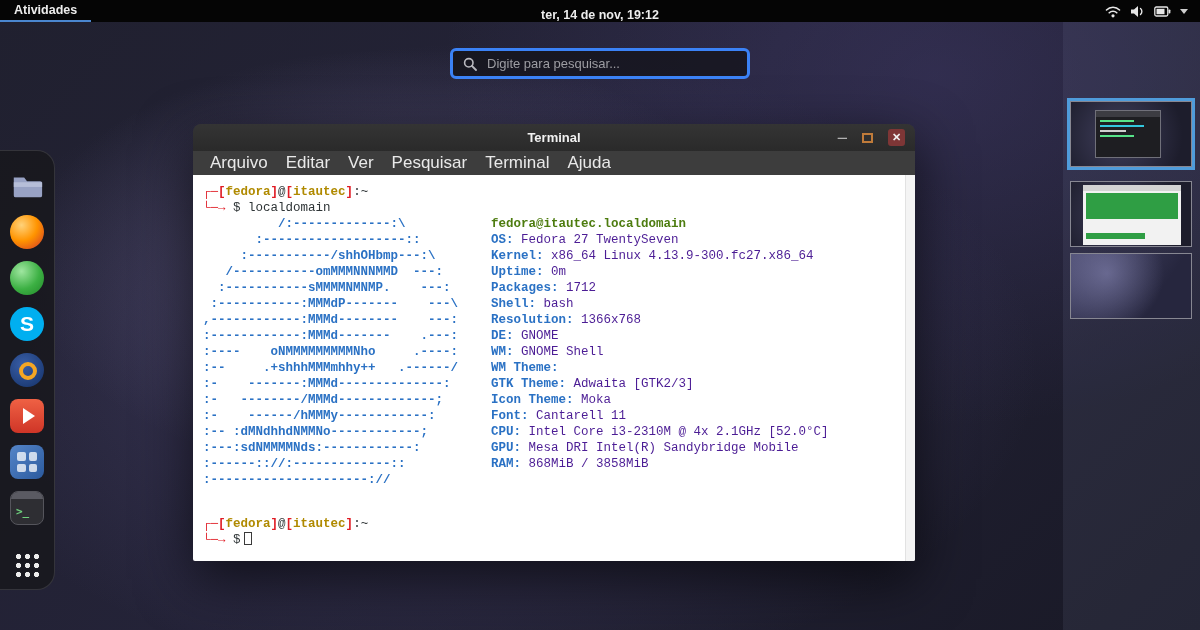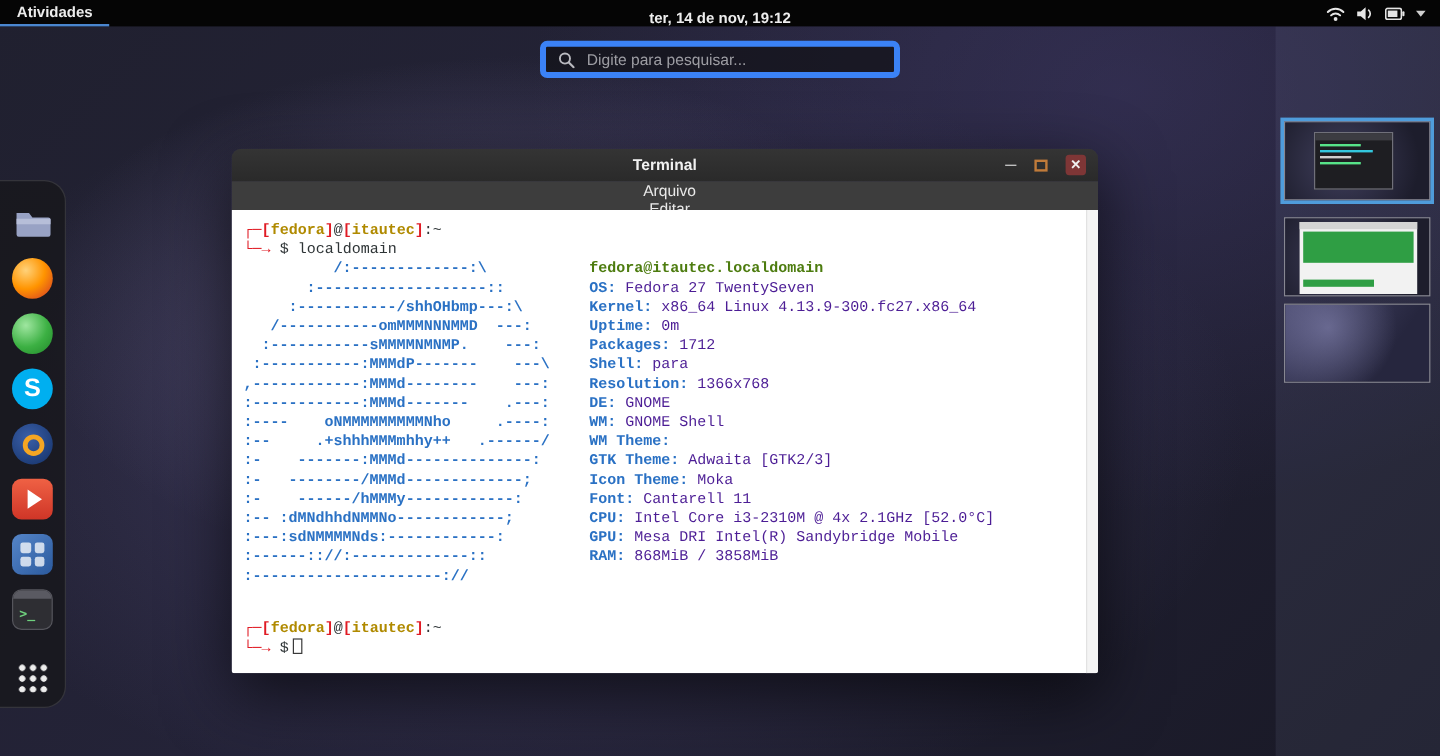--- a/index.html
+++ b/index.html
@@ -27,22 +27,22 @@
   }
   .activities { height:100%; display:flex; align-items:center; padding:0 14px;
     border-bottom:2px solid #4a86cf; cursor:pointer; }
   .clock { position:absolute; left:50%; transform:translateX(-50%); cursor:pointer; font-weight:700; }
   .status { position:absolute; right:6px; top:0; height:100%; display:flex; align-items:center; gap:9px; cursor:pointer; padding:0 6px; }
   .status svg { display:block; }
   .caret-down { width:0; height:0; border-left:4px solid transparent; border-right:4px solid transparent; border-top:5px solid #cfcfcf; }
 
   
   .search-box {
-    position:absolute; top:34px; left:450px; width:300px; height:31px; z-index:15;
-    background:rgba(18,18,24,0.72); border:5px solid #3b82f6; border-radius:6px;
+    position:absolute; top:48px; left:450px; width:300px; height:31px; z-index:15;
+    background:rgba(18,18,24,0.72); border:3px solid #3b82f6; border-radius:6px;
     display:flex; align-items:center; padding:0 10px; gap:8px;
   }
   .search-box input { flex:1; background:transparent; border:none; outline:none;
     color:#cfcfcf; font-size:13px; font-family:"Liberation Sans", sans-serif; }
   .search-box input::placeholder { color:#9d9da3; }
 
   
   .dock {
     position:absolute; left:0; top:150px; width:55px; height:440px; z-index:12;
     background:rgba(24,24,28,0.85); border:1px solid rgba(255,255,255,0.12); border-left:none;
@@ -98,21 +98,21 @@
     border-radius:8px 8px 2px 2px; overflow:hidden; box-shadow:0 18px 55px rgba(0,0,0,0.65); }
   .titlebar { height:27px; background:linear-gradient(#343434,#2a2a2a);
     display:flex; align-items:center; justify-content:center; position:relative;
     color:#f1f1f1; font-size:13px; font-weight:700; cursor:default; }
   .win-buttons { position:absolute; right:10px; top:0; height:100%; display:flex; align-items:center; gap:15px; }
   .btn-min { color:#dcdcdc; font-size:13px; cursor:pointer; line-height:1; }
   .btn-max { width:11px; height:10px; border:2px solid #c07b3a; cursor:pointer; color:transparent; overflow:hidden; font-size:1px; }
   .btn-close { width:17px; height:17px; background:#7e3636; border-radius:3px; color:#f0f0f0;
     display:flex; align-items:center; justify-content:center; font-size:11px; cursor:pointer; }
   .menubar { height:24px; background:#3d3d3d; display:flex; align-items:center; padding-left:8px;
-    color:#e9e9e9; font-size:13px;flex-direction:column; }
+    color:#e9e9e9; font-size:17px; }
   .menu-item { padding:0 9px; cursor:pointer; }
   .term-body { position:relative; height:386px; background:#ffffff; padding:9px 12px 6px 10px; cursor:text;
     font-family:Liberation Mono, monospace; font-size:12.5px; line-height:16px; color:#2e3436; }
   .term-scroll { position:absolute; right:0; top:0; bottom:0; width:10px; background:#f4f4f4; border-left:1px solid #e2e2e2; cursor:pointer; }
 
   .prompt-line { white-space:pre; }
   .red { color:#e01b24; font-weight:700; }
   .yellow { color:#b08a00; font-weight:700; }
   .dim { color:#2e3436; }
   .screenfetch { display:flex; }
@@ -276,21 +276,21 @@
 :-- :dMNdhhdNMMNo------------;
 :---:sdNMMMMNds:------------:
 :------:://:-------------::
 :---------------------://</pre>
         <div class="sysinfo">
           <div class="host-line">fedora@itautec.localdomain</div>
           <div class="info-row"><span class="ilabel">OS:</span><span class="ival"> Fedora 27 TwentySeven</span></div>
           <div class="info-row"><span class="ilabel">Kernel:</span><span class="ival"> x86_64 Linux 4.13.9-300.fc27.x86_64</span></div>
           <div class="info-row"><span class="ilabel">Uptime:</span><span class="ival"> 0m</span></div>
           <div class="info-row"><span class="ilabel">Packages:</span><span class="ival"> 1712</span></div>
-          <div class="info-row"><span class="ilabel">Shell:</span><span class="ival"> para</span></div>
+          <div class="info-row"><span class="ilabel">Shell:</span><span class="ival"> bash</span></div>
           <div class="info-row"><span class="ilabel">Resolution:</span><span class="ival"> 1366x768</span></div>
           <div class="info-row"><span class="ilabel">DE:</span><span class="ival"> GNOME</span></div>
           <div class="info-row"><span class="ilabel">WM:</span><span class="ival"> GNOME Shell</span></div>
           <div class="info-row"><span class="ilabel">WM Theme:</span><span class="ival"></span></div>
           <div class="info-row"><span class="ilabel">GTK Theme:</span><span class="ival"> Adwaita [GTK2/3]</span></div>
           <div class="info-row"><span class="ilabel">Icon Theme:</span><span class="ival"> Moka</span></div>
           <div class="info-row"><span class="ilabel">Font:</span><span class="ival"> Cantarell 11</span></div>
           <div class="info-row"><span class="ilabel">CPU:</span><span class="ival"> Intel Core i3-2310M @ 4x 2.1GHz [52.0°C]</span></div>
           <div class="info-row"><span class="ilabel">GPU:</span><span class="ival"> Mesa DRI Intel(R) Sandybridge Mobile</span></div>
           <div class="info-row"><span class="ilabel">RAM:</span><span class="ival"> 868MiB / 3858MiB</span></div>

